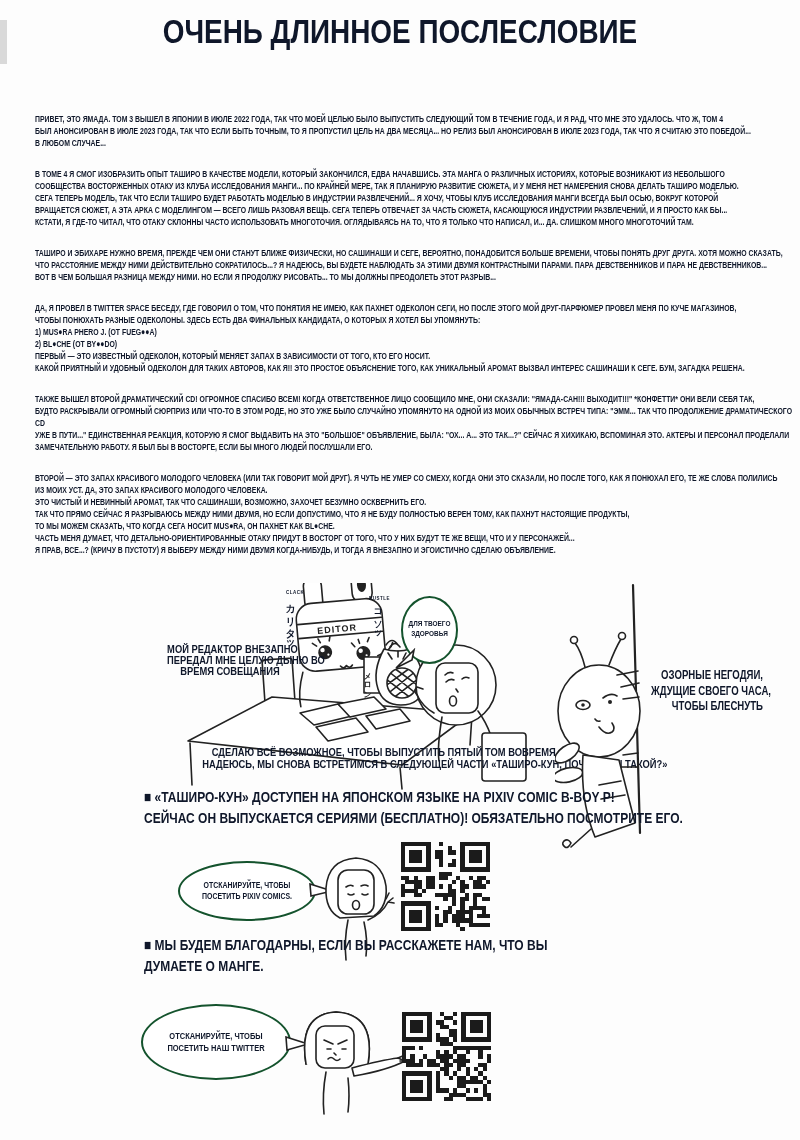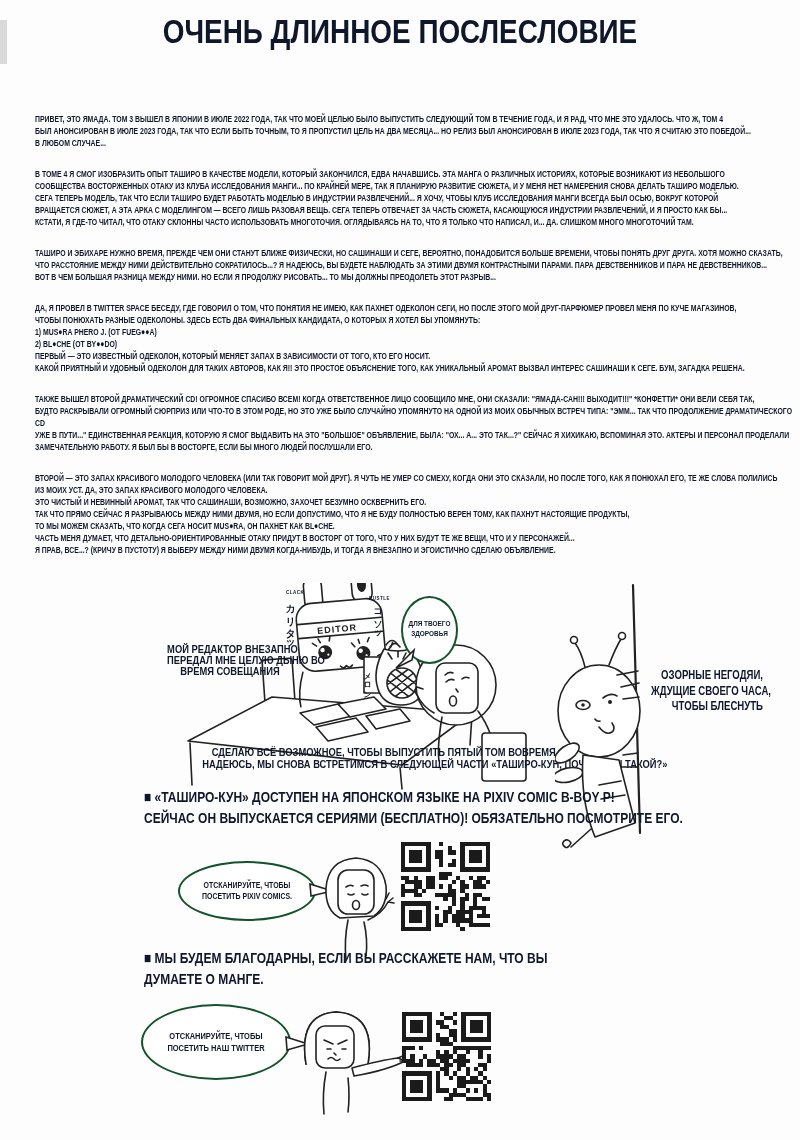--- a/index.html
+++ b/index.html
@@ -13,21 +13,21 @@
   .body-text .line{font-size:9.2px;line-height:12px;white-space:nowrap;
                    transform:scaleX(0.75);transform-origin:0 50%;}
   .cap div{white-space:nowrap;transform:scaleX(0.85);transform-origin:50% 50%;}
   .ed-cap{left:156px;top:644px;width:148px;text-align:center;font-size:11px;line-height:11px;}
   .bot-cap{left:170px;top:747px;width:430px;text-align:center;font-size:11px;line-height:11.5px;}
   .bee-cap{left:637px;top:668px;width:140px;text-align:right;font-size:12px;line-height:15.5px;}
   .bee-cap div{transform:scaleX(0.8);}
   .ann{font-size:15px;line-height:20.5px;}
   .ann div{white-space:nowrap;transform:scaleX(0.8);transform-origin:0 50%;}
   .ann1{left:144px;top:787px;}
-  .ann2{left:144px;top:935px;margin-top:13px;}
+  .ann2{left:144px;top:935px;}
   .bubble{border:2px solid #14532d;border-radius:50%;background:#fff;text-align:center;box-sizing:border-box;}
   .bubble div{white-space:nowrap;transform:scaleX(0.85);transform-origin:50% 50%;}
   .bub-comic{left:401px;top:596px;width:57px;height:68px;font-size:7.6px;line-height:9.5px;padding-top:21px;}
   .bub1{left:178px;top:861px;width:138px;height:60px;font-size:8.2px;line-height:10.5px;padding-top:18px;}
   .bub2{left:141px;top:1004px;width:150px;height:76px;font-size:8.8px;line-height:12px;padding-top:24px;}
   .sfx-v{writing-mode:vertical-rl;font-size:10px;letter-spacing:1px;}
   .sfx-s{font-size:4.5px;letter-spacing:0.5px;}
   .qr{width:89px;height:89px;}
   .qr svg{display:block;}
   svg.draw{stroke:#222;fill:none;stroke-width:1.6;stroke-linecap:round;stroke-linejoin:round;}

